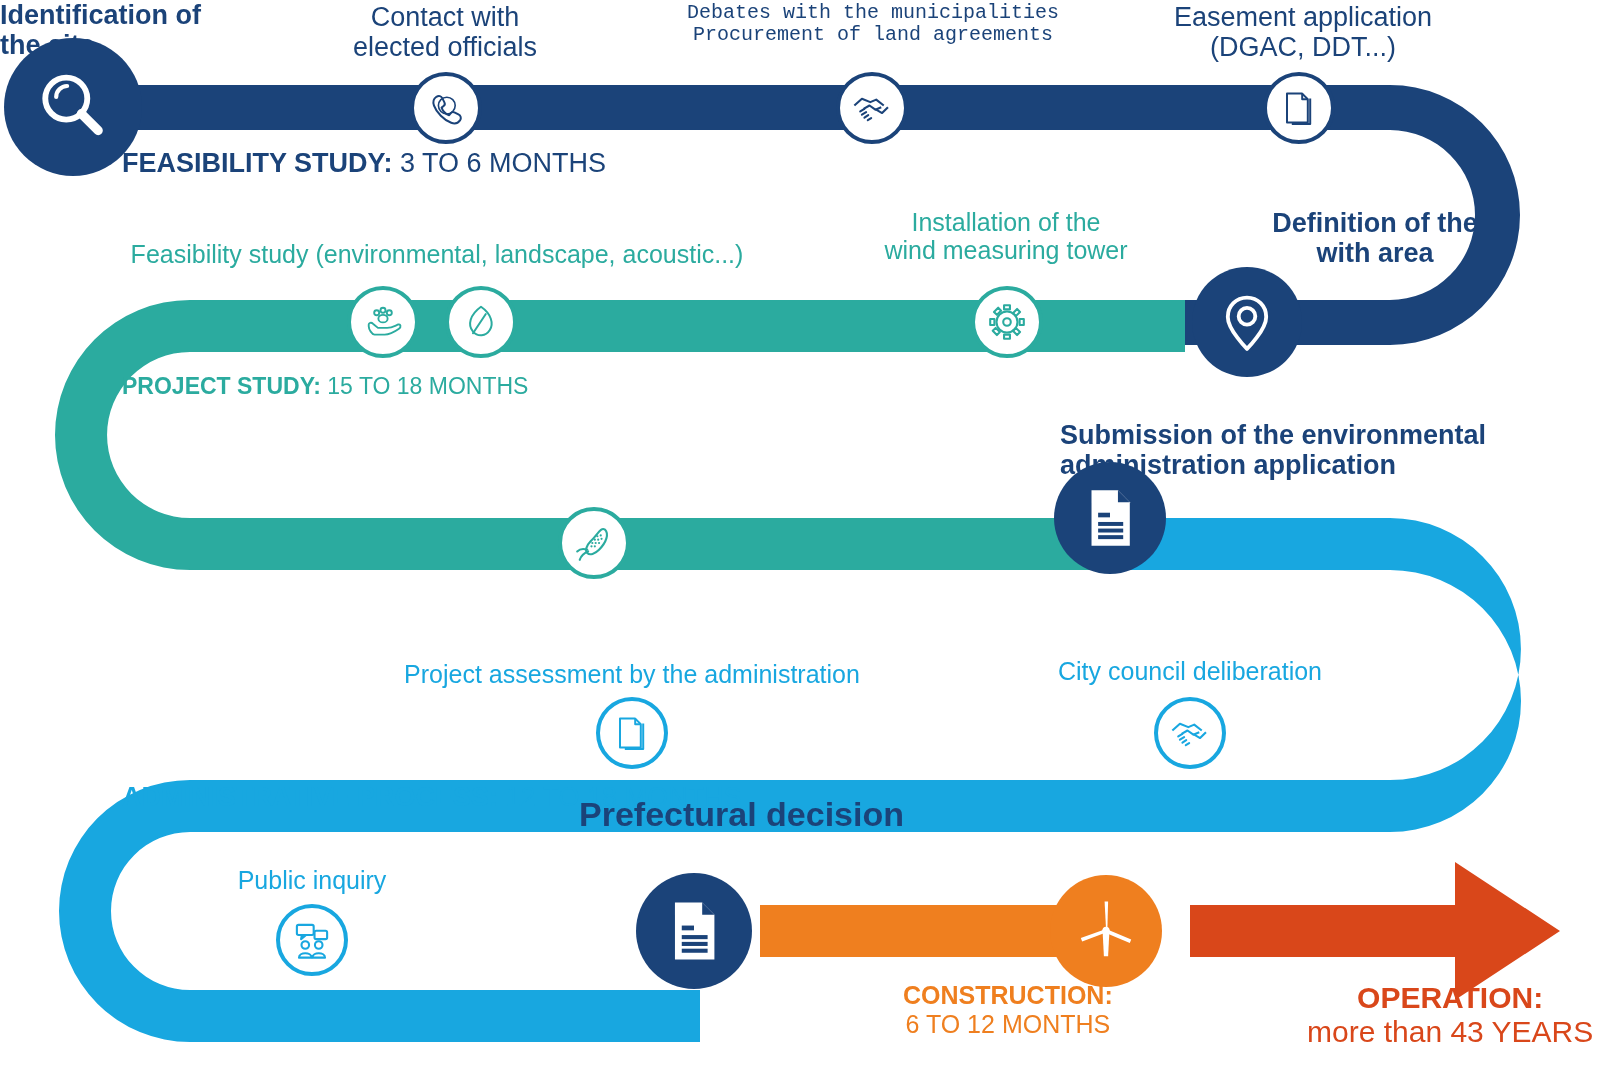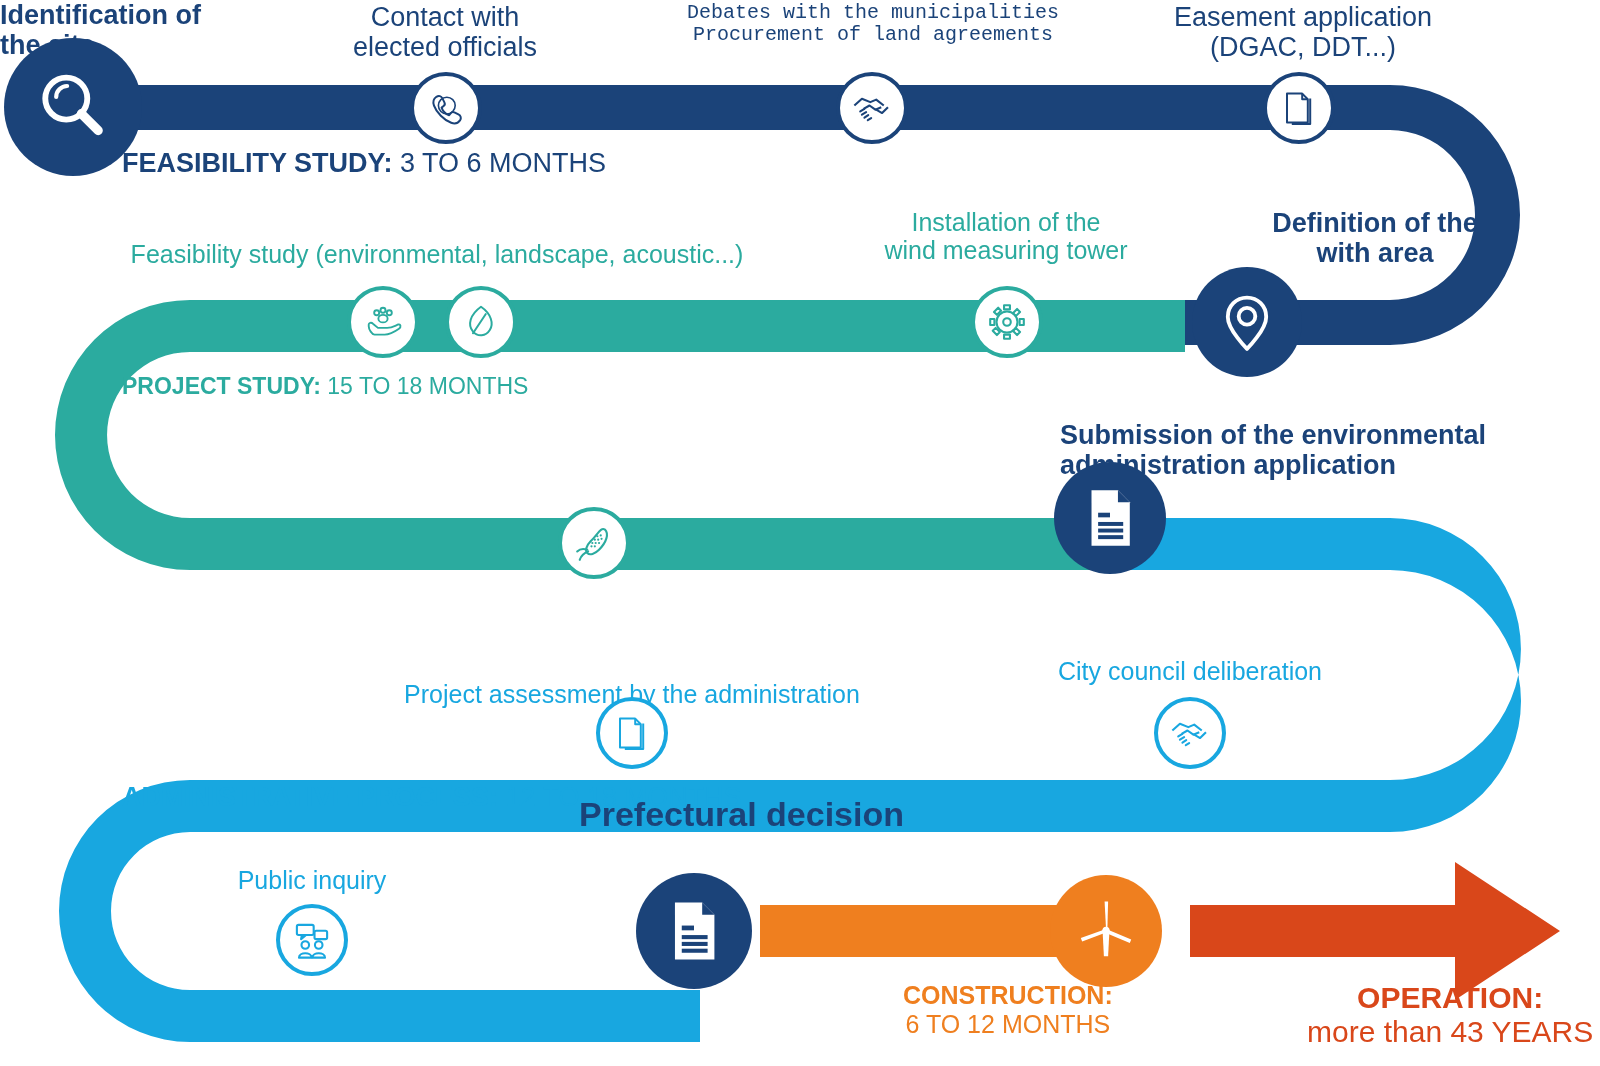--- a/index.html
+++ b/index.html
@@ -131,21 +131,21 @@
   <div class="lbl teal thin c" style="left:1006px;top:208px;width:320px;font-size:25px;">Installation of the
 wind measuring tower</div>
 
   <div class="lbl navy bold l" style="left:1200px;top:208px;width:350px;font-size:27px;text-align:center;">Definition of the
 with area</div>
 
 
   <div class="lbl navy bold r" style="left:1060px;top:420px;width:500px;font-size:27px;">Submission of the environmental
 administration application</div>
 
-  <div class="lbl sky thin c" style="left:632px;top:660px;width:620px;font-size:25px;margin-top:20px;">Project assessment by the administration</div>
+  <div class="lbl sky thin c" style="left:632px;top:660px;width:620px;font-size:25px;">Project assessment by the administration</div>
 
   <div class="lbl sky thin c" style="left:1190px;top:657px;width:420px;font-size:25px;">City council deliberation</div>
 
   <div class="lbl sky thin c" style="left:312px;top:866px;width:300px;font-size:25px;">Public inquiry</div>
 
   <div class="lbl navy bold c" style="left:694px;top:795px;width:420px;font-size:34px;text-align:right;">Prefectural decision</div>
 
   <div class="node" style="left:73px;top:107px;width:138px;height:138px;background:#1b4379;">
     <span>
       <svg width="84" height="84" viewBox="0 0 100 100">

